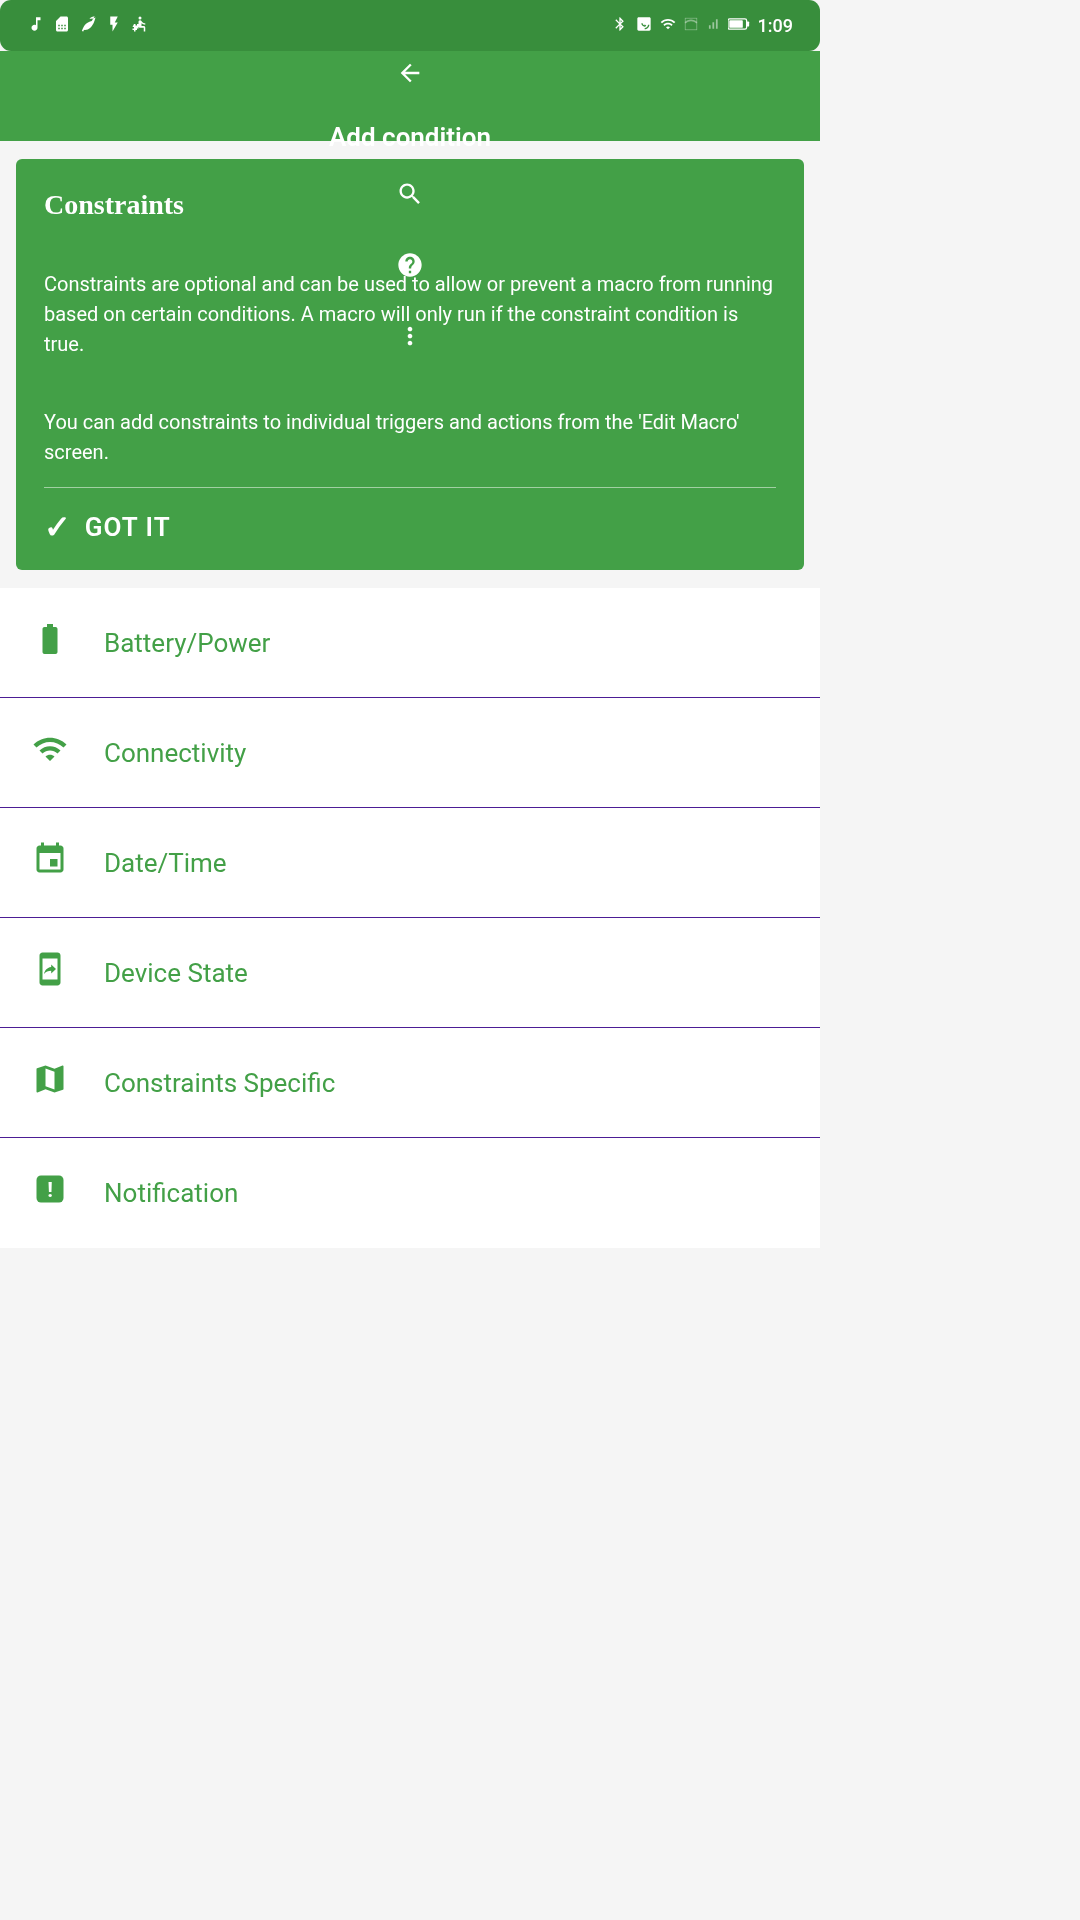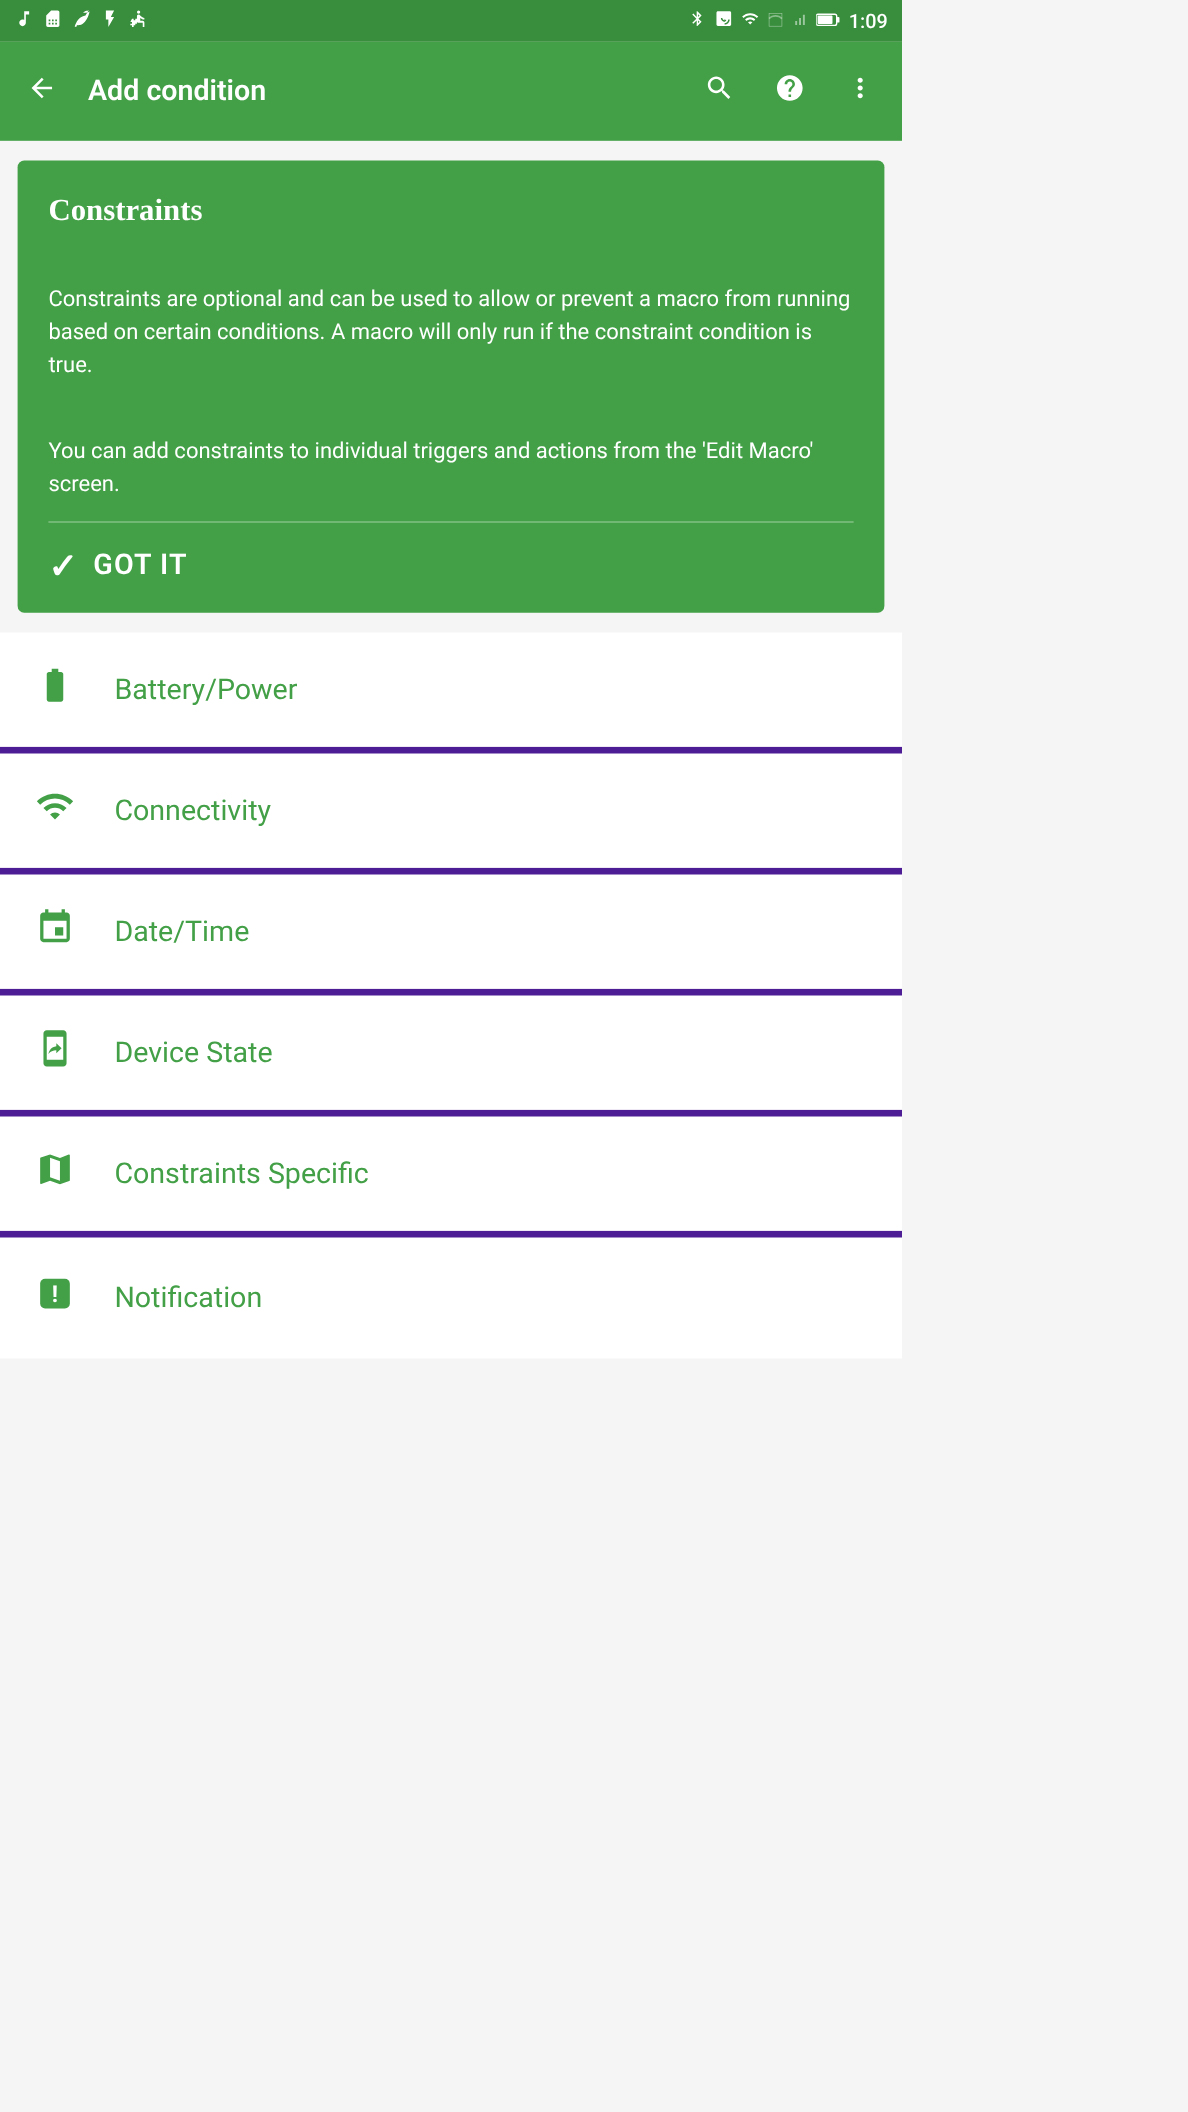--- a/index.html
+++ b/index.html
@@ -13,25 +13,26 @@
       width: 820px;
       min-height: 1920px;
       font-family: 'Roboto', Arial, sans-serif;
       background: #f5f5f5;
       overflow-x: hidden;
     }
 
     
     .status-bar {
       background: #388E3C;
-      height: 38px;
+      height: 51px;
       display: flex;
       align-items: center;
       justify-content: space-between;
-      padding: 0 13px;
+      padding: 0 27px;
+      border-radius: 11px;
     }
 
     .status-bar-left {
       display: flex;
       align-items: center;
       gap: 8px;
     }
 
     .status-bar-right {
       display: flex;
@@ -54,20 +55,21 @@
     }
 
     
     .app-bar {
       background: #43A047;
       height: 90px;
       display: flex;
       align-items: center;
       padding: 0 16px;
       gap: 20px;
+      flex-direction: column;
     }
 
     .app-bar-title {
       color: white;
       font-size: 26px;
       font-weight: 600;
       flex: 1;
     }
 
     .app-bar-icon {
@@ -130,21 +132,21 @@
     
     .list-container {
       background: white;
     }
 
     .list-item {
       display: flex;
       align-items: center;
       padding: 0 24px;
       height: 110px;
-      border-bottom: 6px solid #4c1d95;
+      border-bottom: 1px solid #4c1d95;
       cursor: pointer;
     }
 
     .list-item:last-child {
       border-bottom: none;
     }
 
     .list-icon {
       color: #43A047;
       font-size: 34px;

